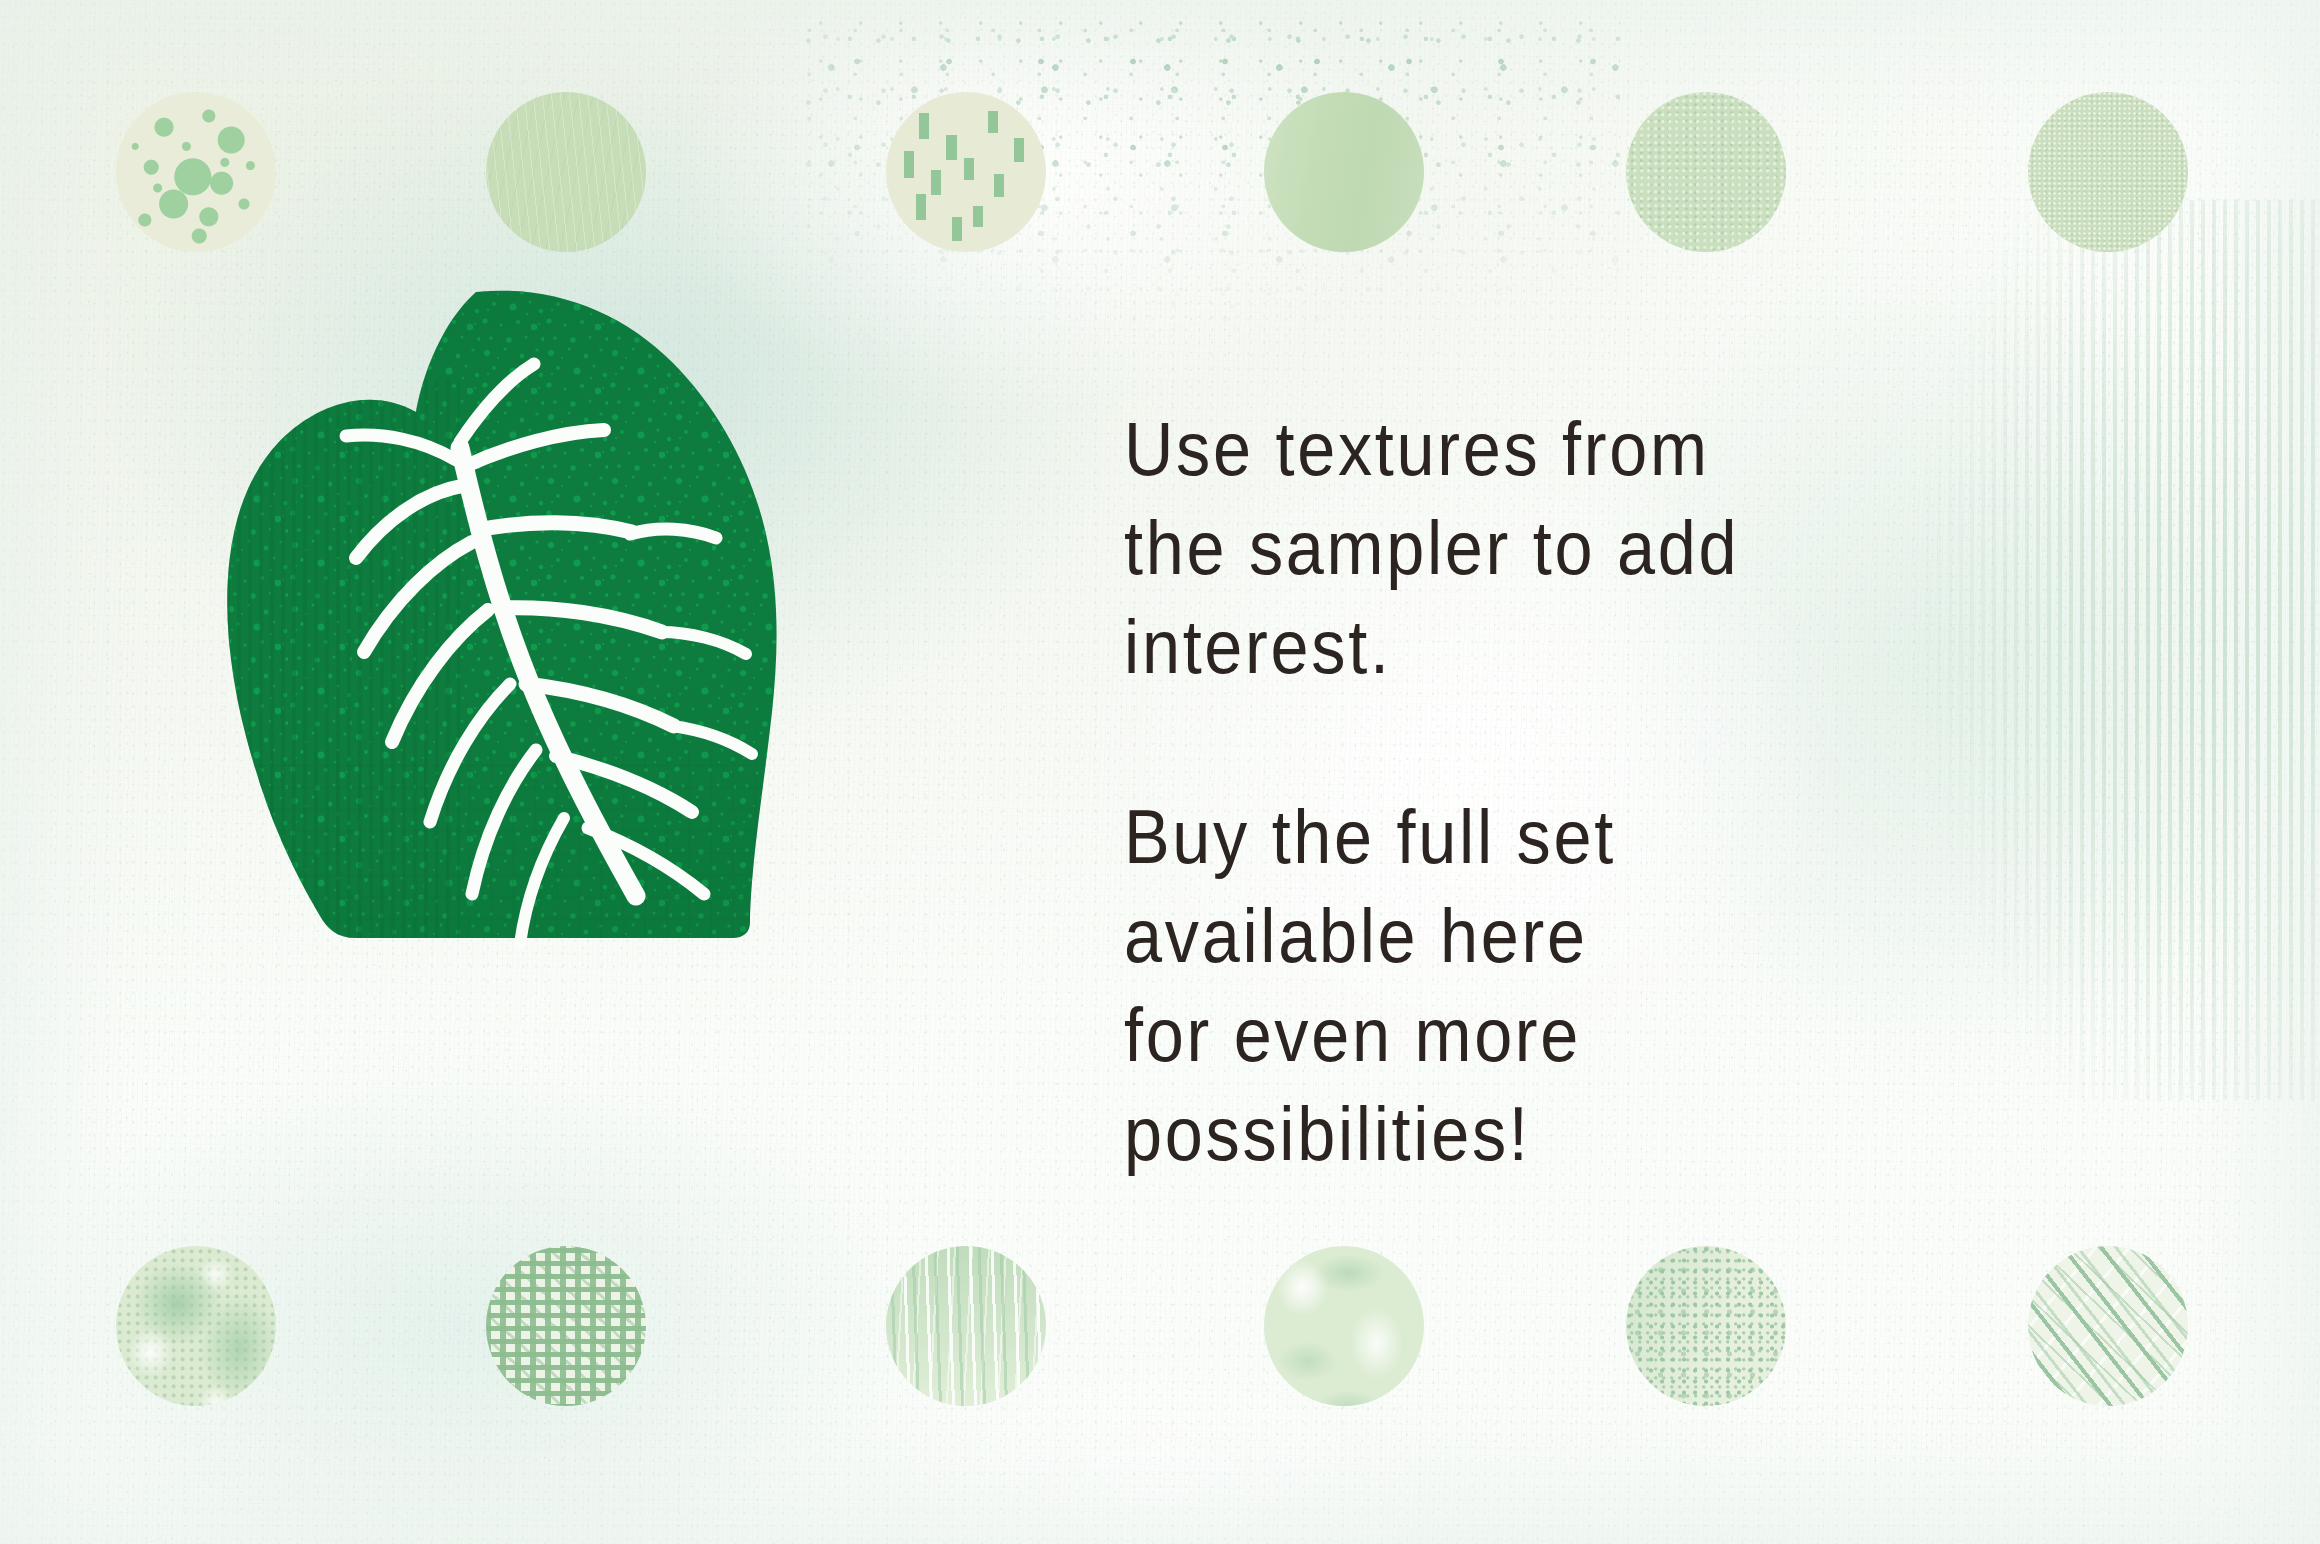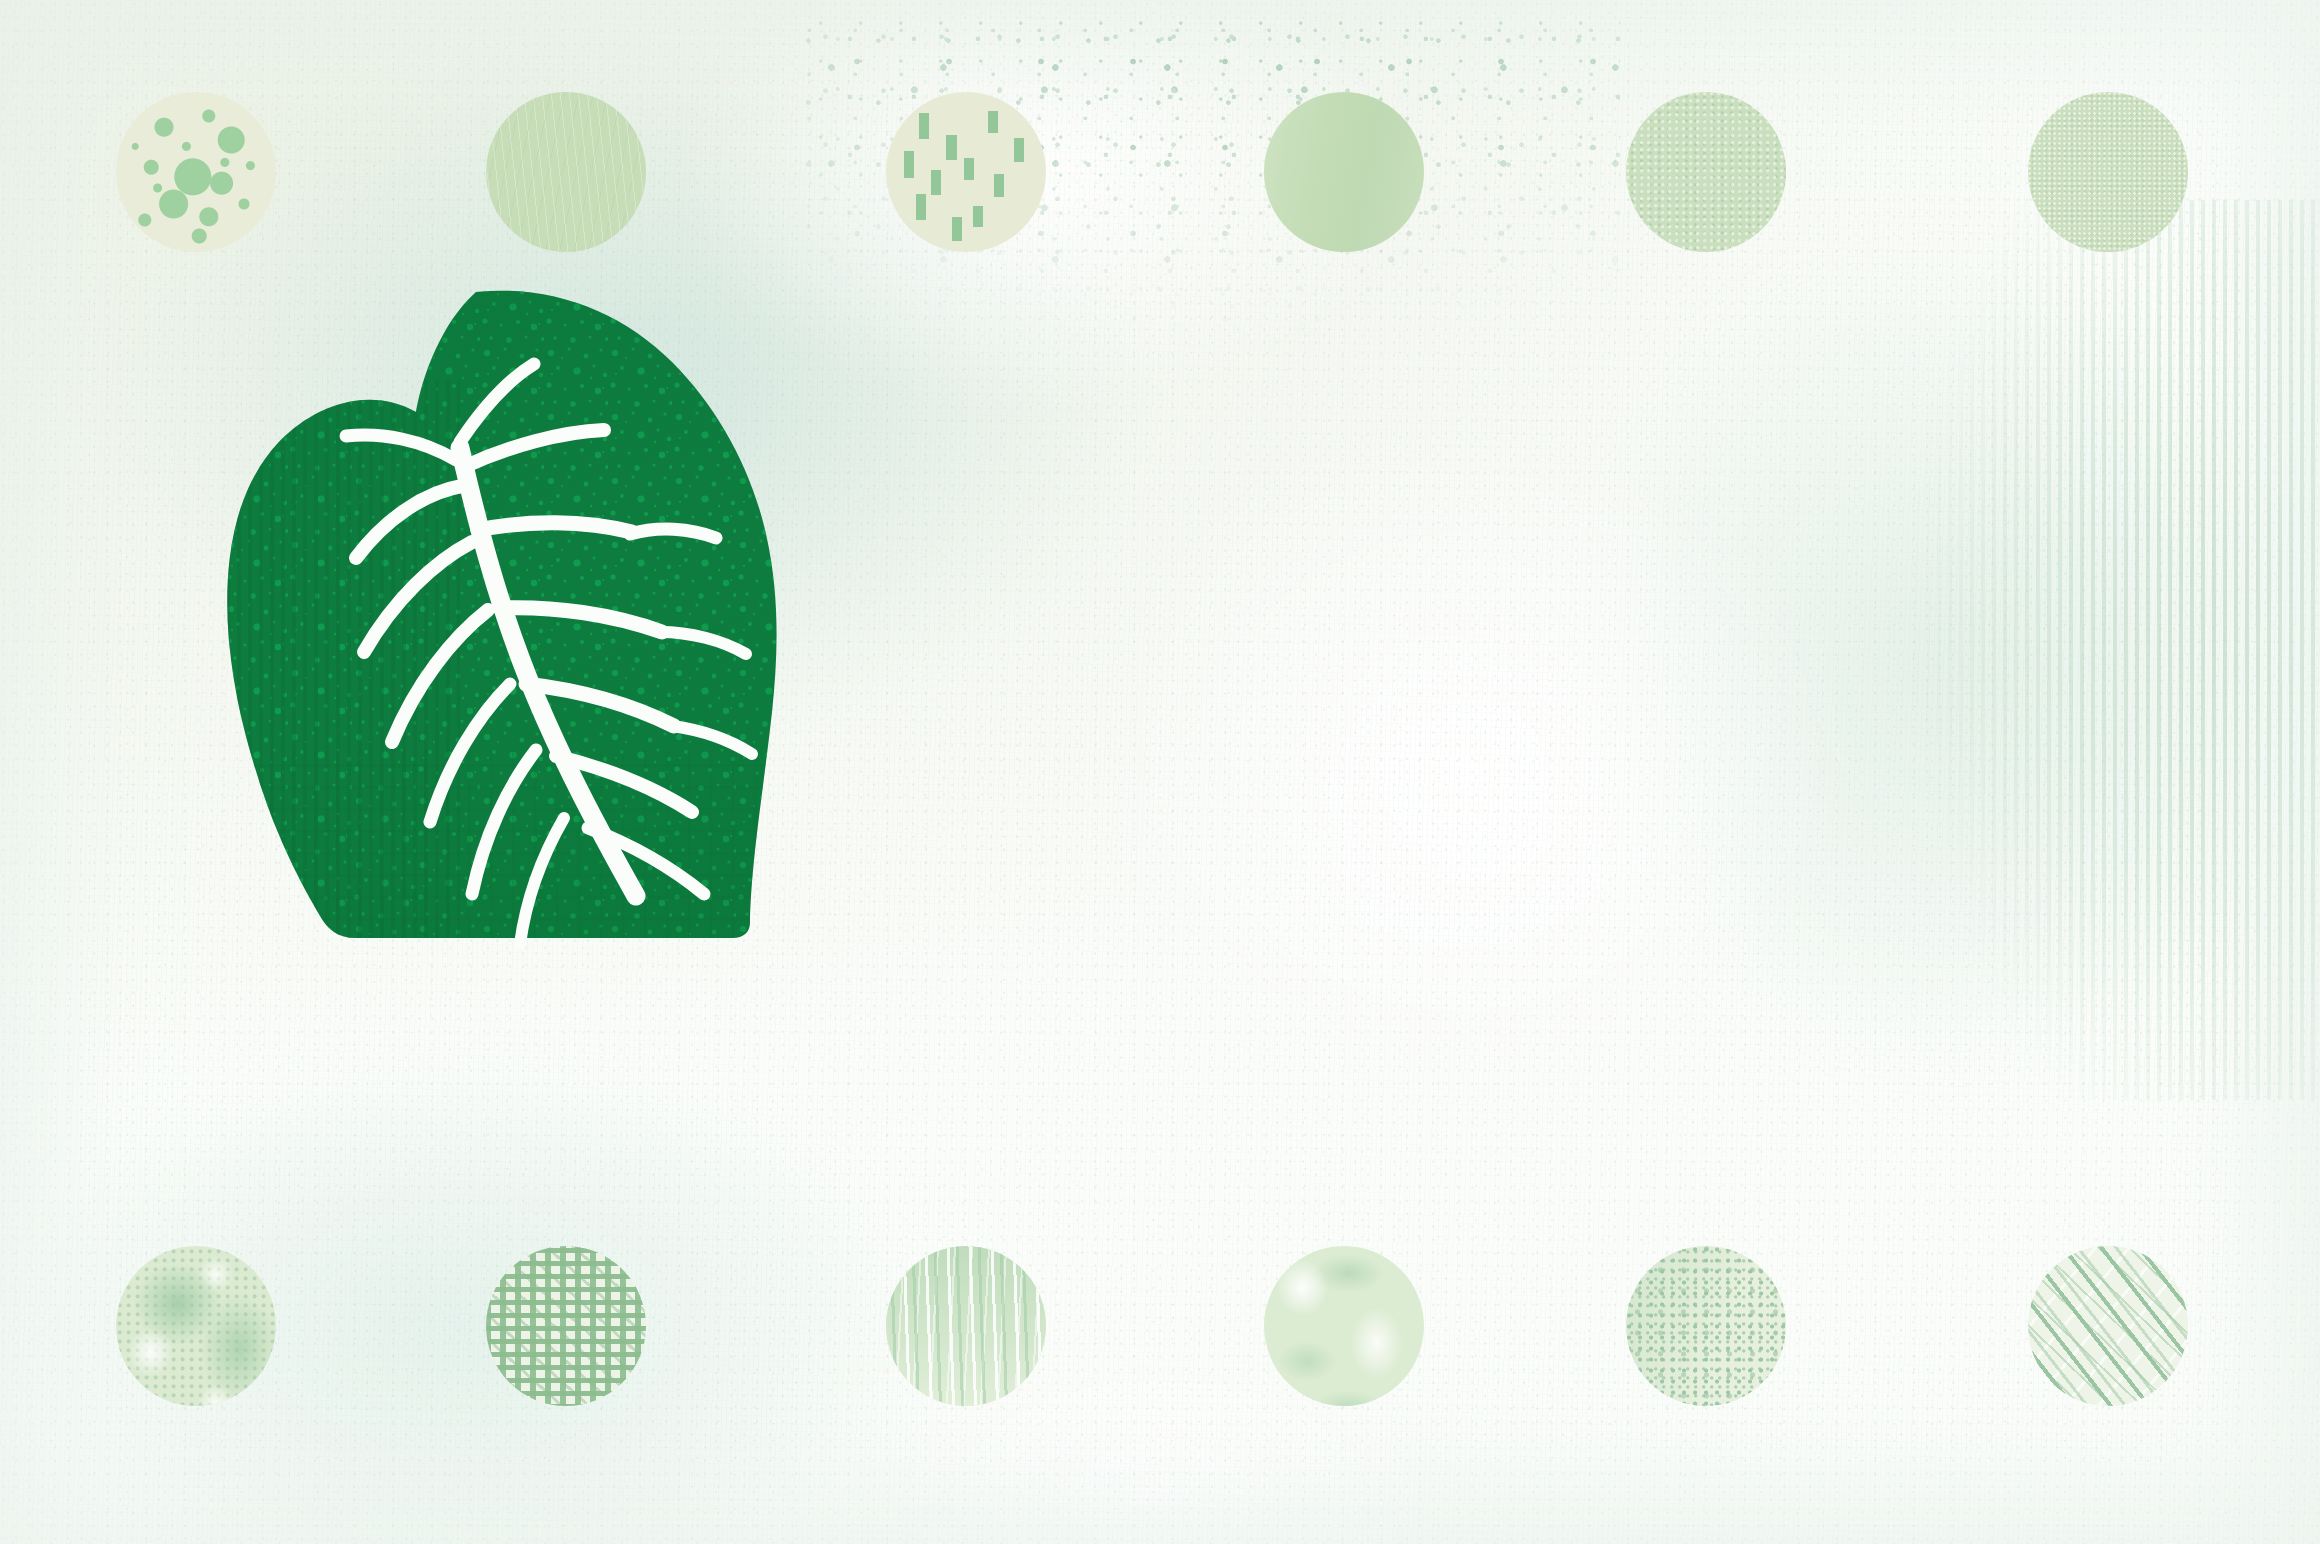--- a/index.html
+++ b/index.html
@@ -394,14 +394,23 @@
         <path d="M 396 476 C 444 488, 492 506, 532 532" stroke-width="14"></path>
         <path d="M 428 548 C 470 564, 510 586, 544 614" stroke-width="13"></path>
 
         <path d="M 470 254 C 498 246, 530 248, 556 258" stroke-width="13"></path>
         <path d="M 500 352 C 530 352, 562 360, 586 374" stroke-width="12"></path>
         <path d="M 512 446 C 542 450, 570 460, 592 474" stroke-width="12"></path>
       </g>
     </svg>
   </div>
 
+  <div id="text-block">
+    <div class="para">Use textures from
+the sampler to add
+interest.</div>
+    <div class="para second">Buy the full set
+available here
+for even more
+possibilities!</div>
+  </div>
 
 </div>
 
 </body></html>

